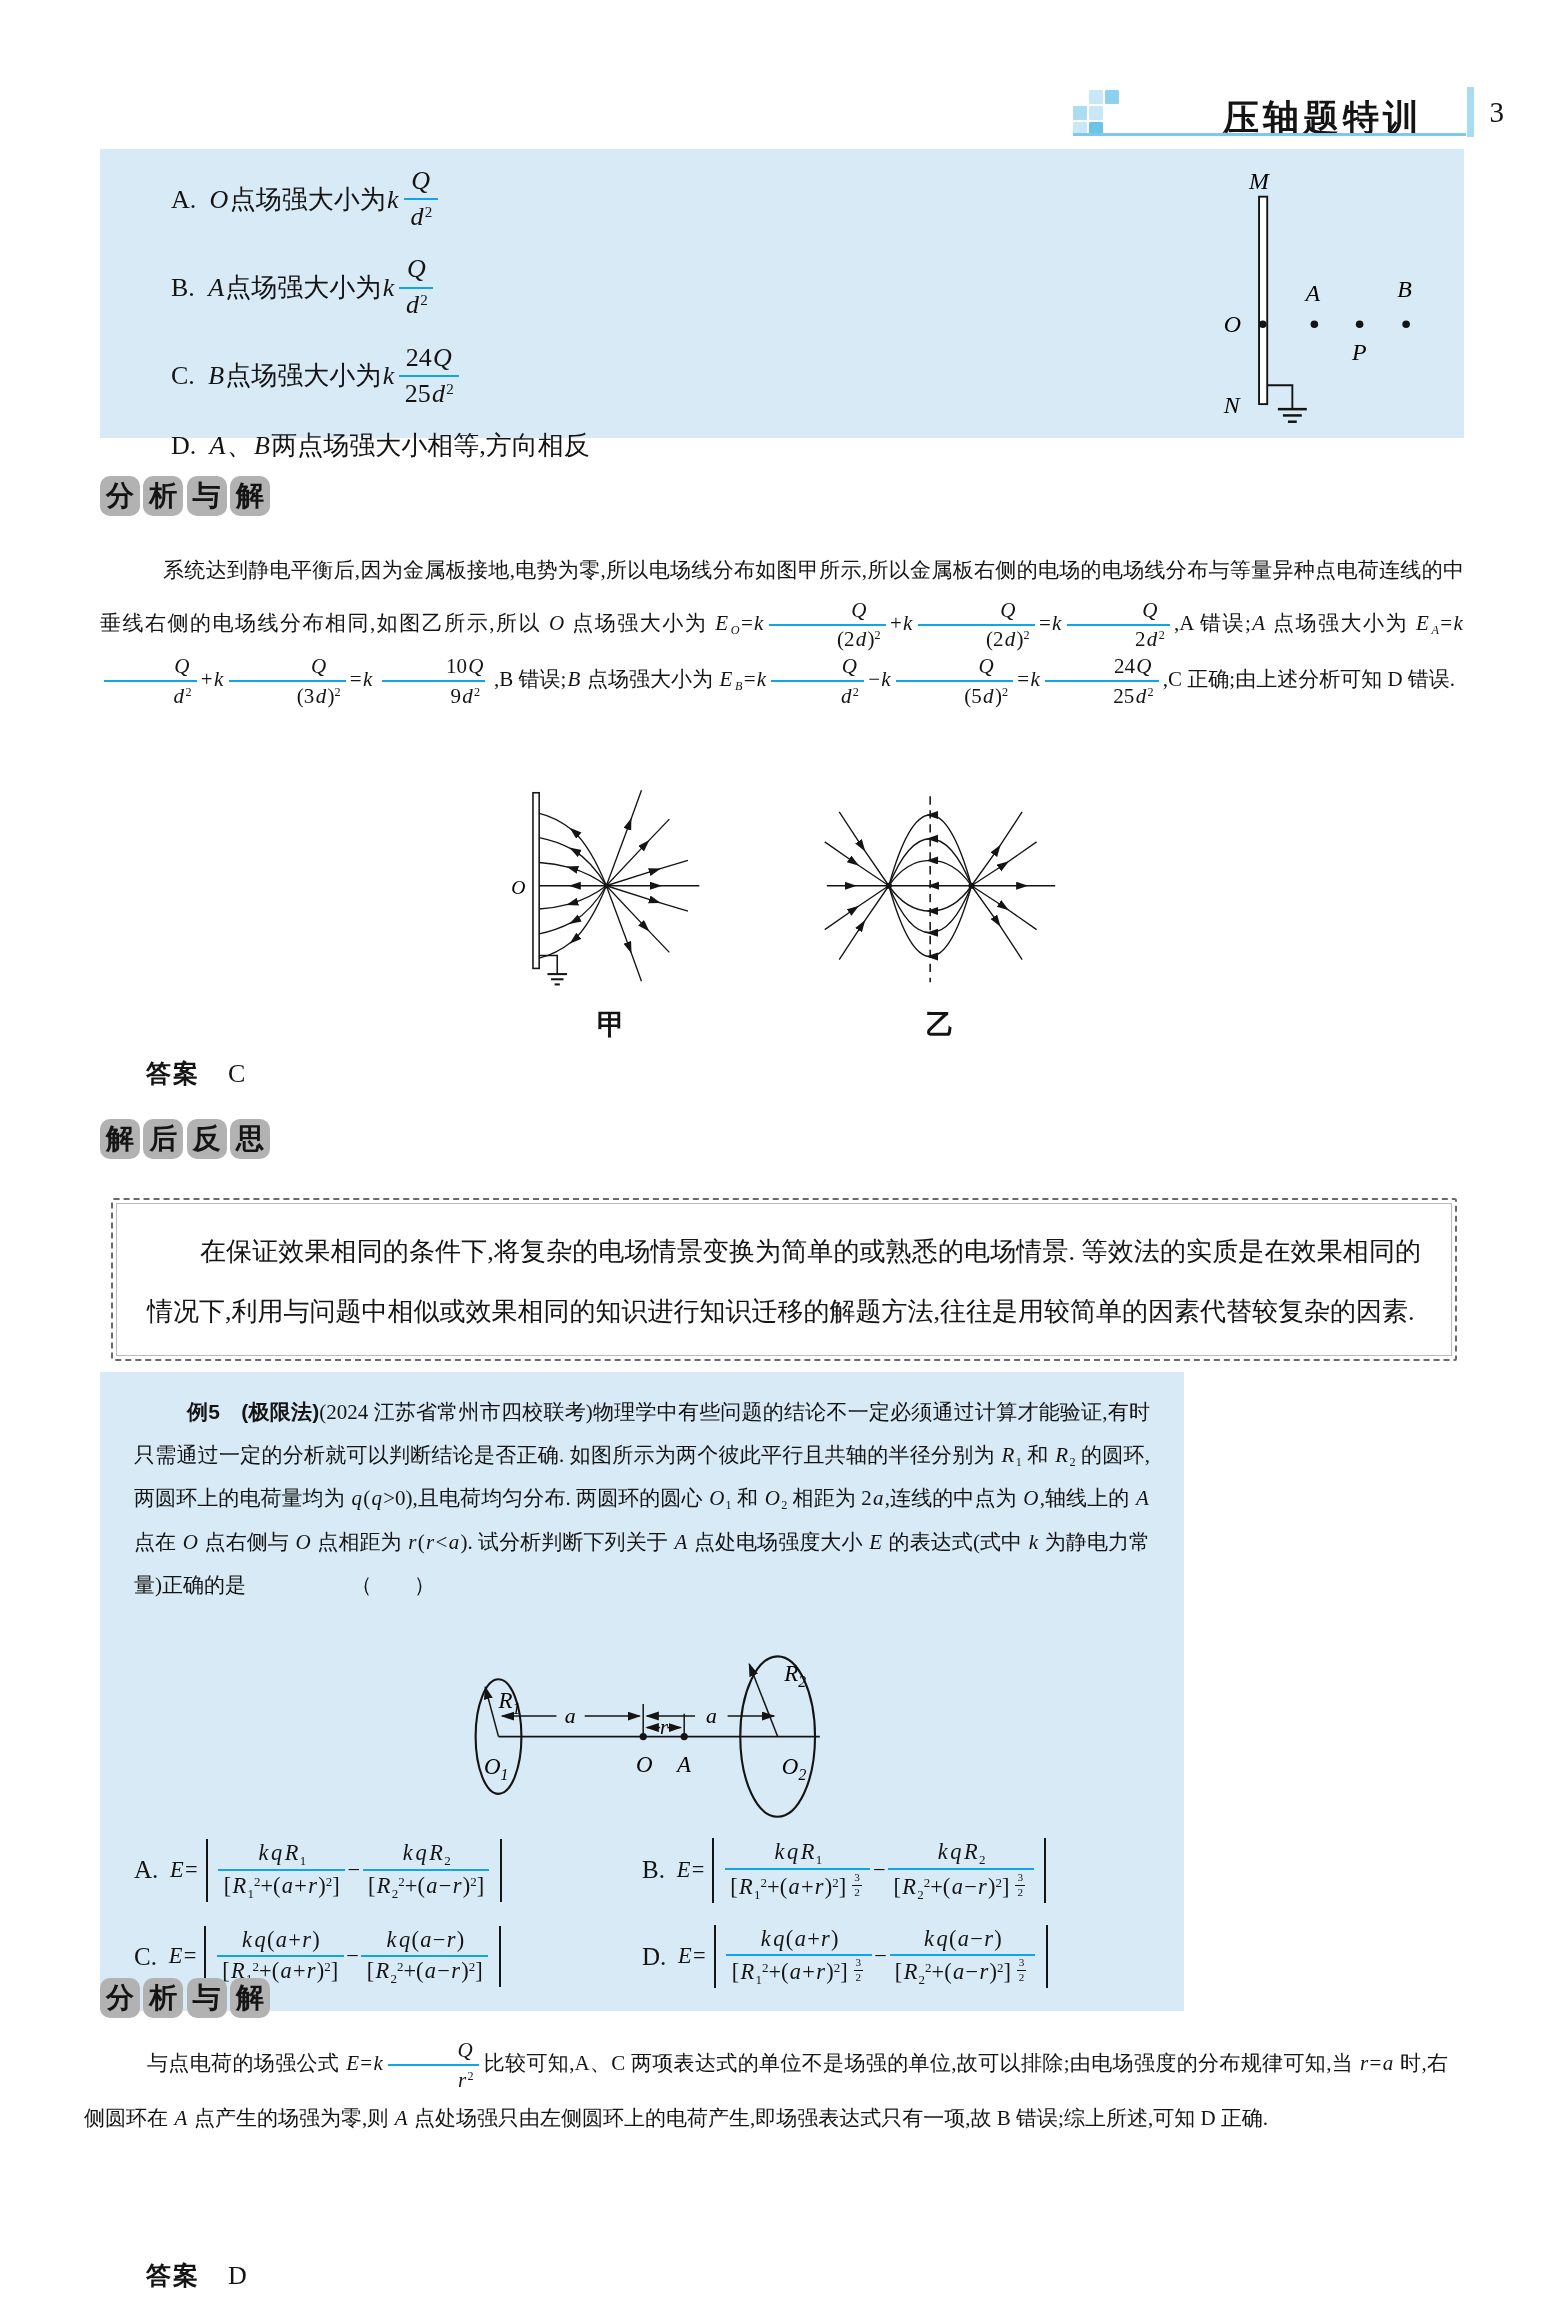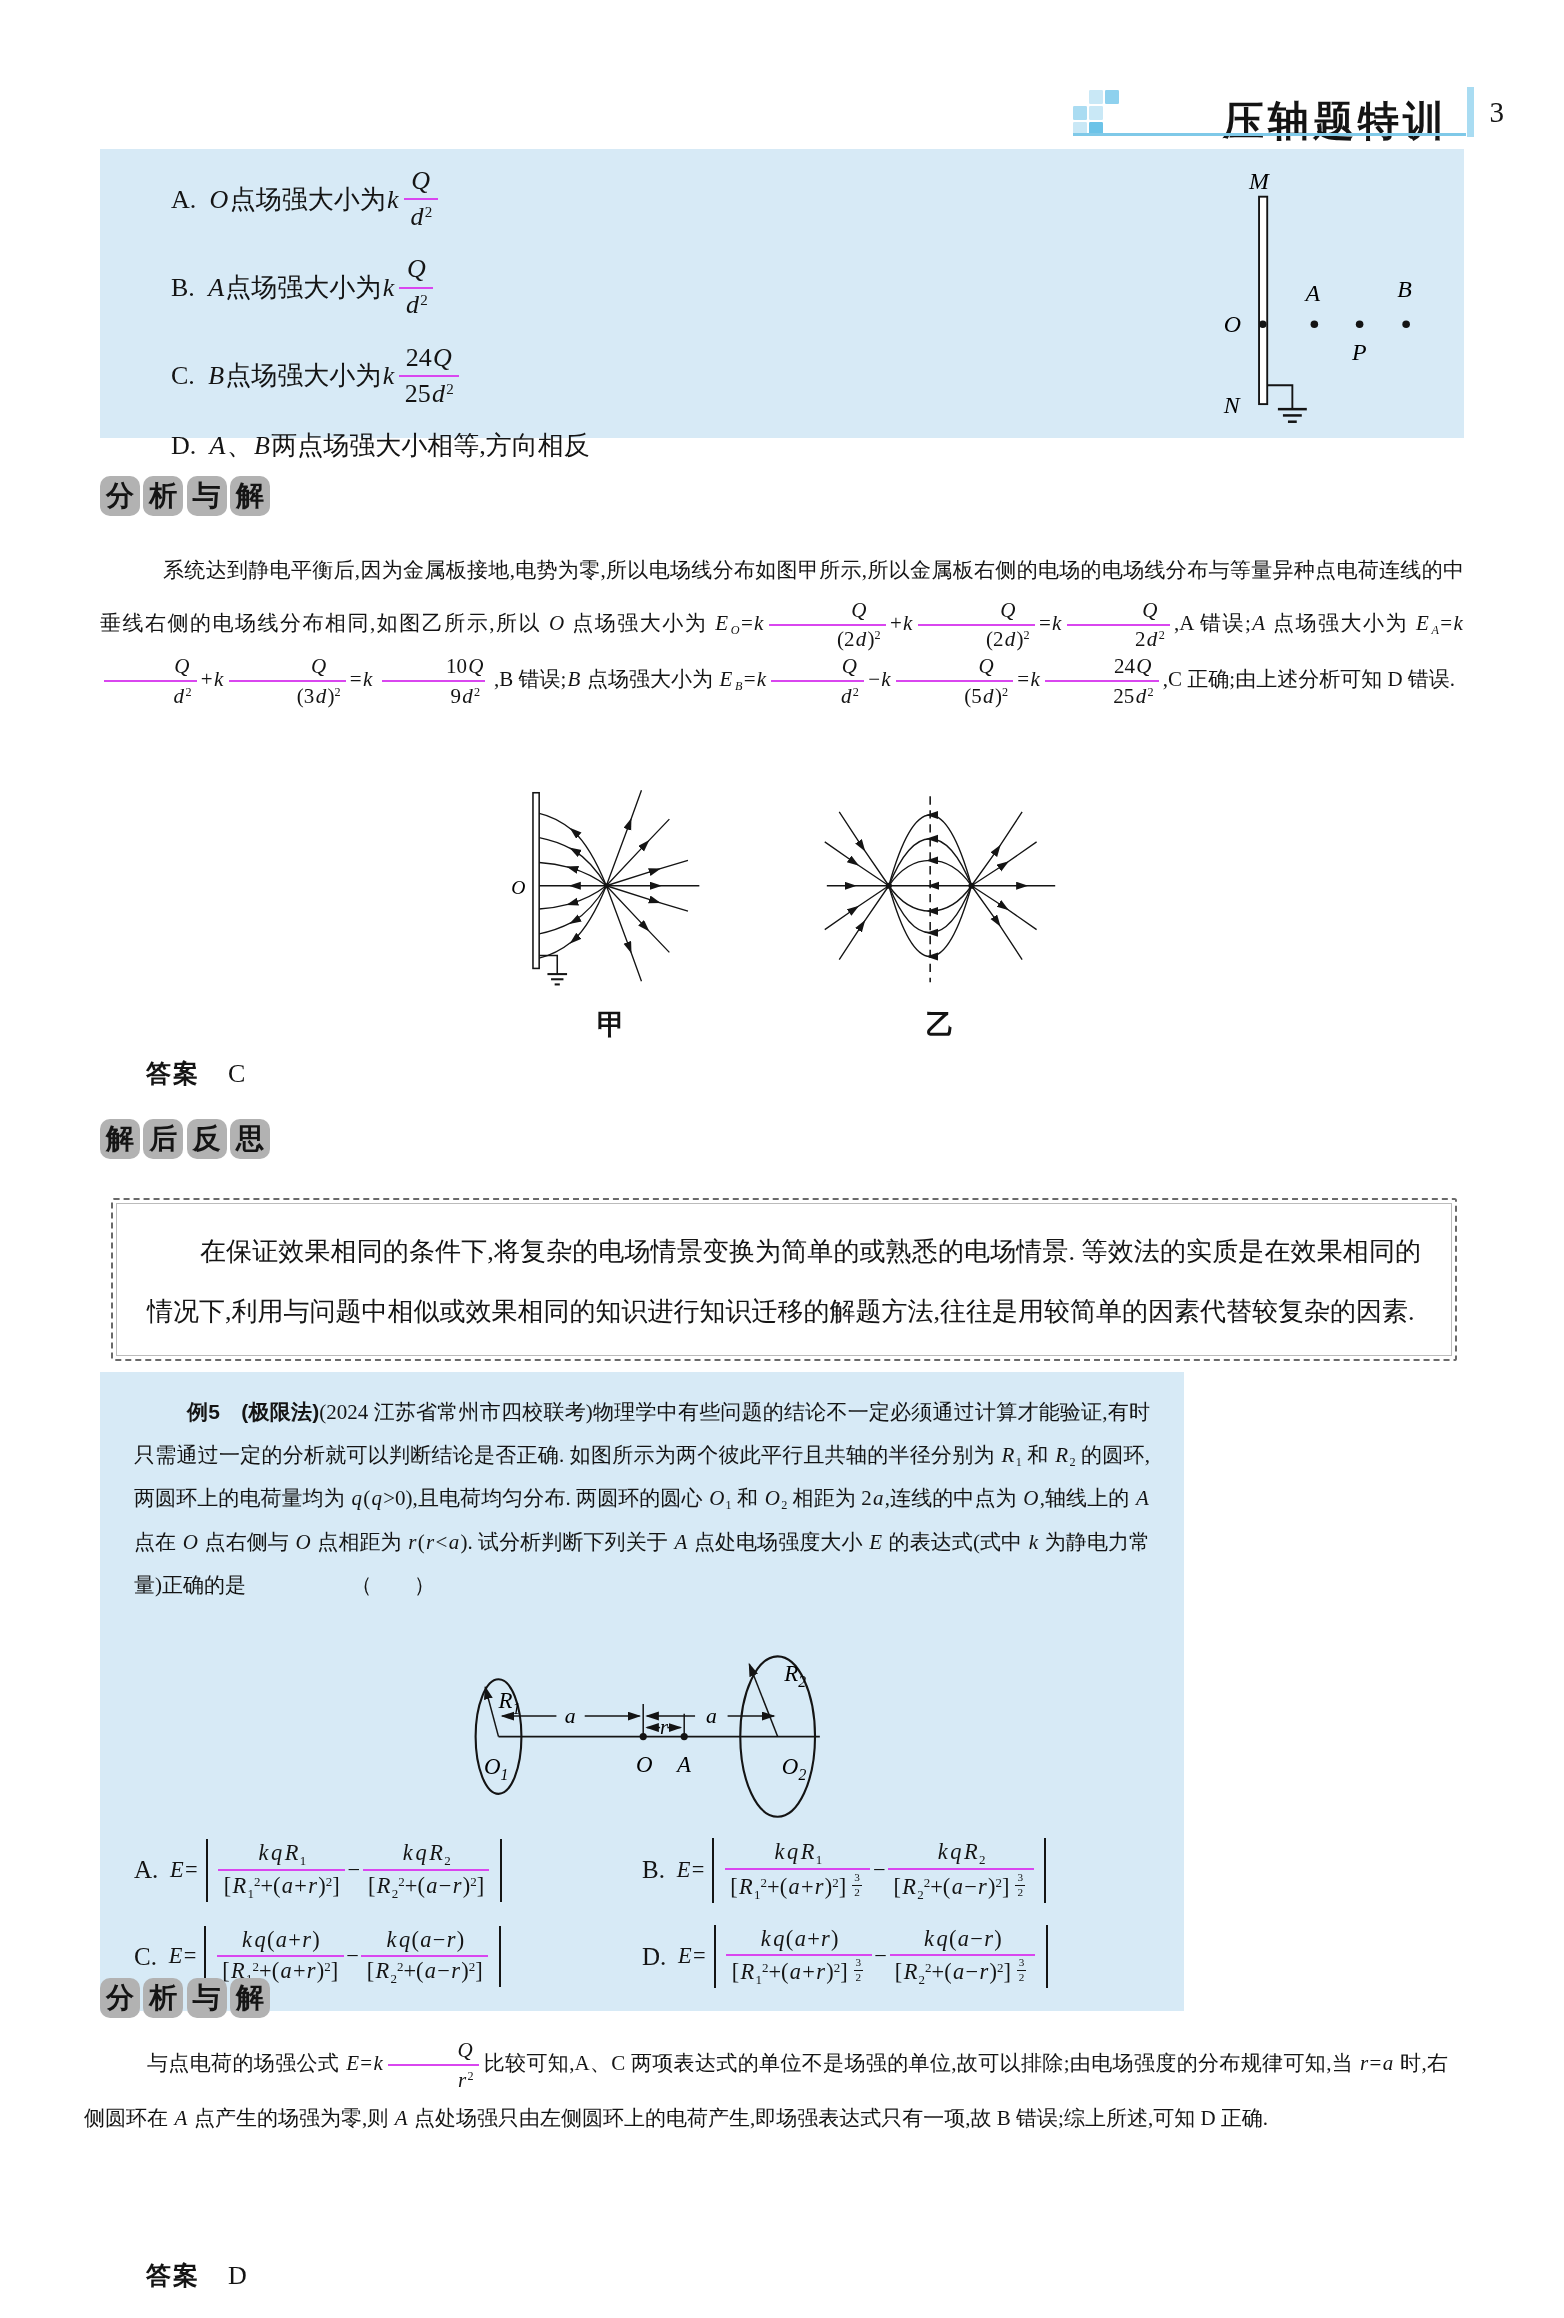--- a/index.html
+++ b/index.html
@@ -4,21 +4,21 @@
 <style>
   html,body{margin:0;padding:0;background:#ffffff;}
   body{width:1564px;height:2319px;position:relative;overflow:hidden;
        font-family:"Liberation Serif","DejaVu Serif",serif;color:#141414;}
   .abs{position:absolute;}
 
   
   .hdr{left:1073px;top:91px;width:401px;height:47px;}
   .hdr-line{position:absolute;left:0;top:42px;width:393px;height:3.3px;background:#7fc9e8;}
   .hdr-vbar{position:absolute;right:0;top:-4px;width:7.2px;height:50px;background:#a9dcf2;}
-  .hdr-title{position:absolute;left:150px;top:2.6px;font-size:41px;font-weight:bold;
+  .hdr-title{position:absolute;left:150px;top:2.6px;font-size:36px;font-weight:bold;
              font-family:Liberation Serif, serif;letter-spacing:4px;}
   .hdr-num{position:absolute;right:-30px;top:5.3px;font-size:29px;}
   .mosaic{position:absolute;left:0;top:-1.3px;display:grid;grid-template-columns:repeat(3,14px);
           grid-template-rows:repeat(3,14px);gap:2px;}
   .mosaic span{display:block;border-radius:1.3px;}
   .m0{background:transparent}.m1{background:#c9e8f6}.m2{background:#8ed1ee}.m3{background:#aadcf2}.m4{background:#6cc3e8}
 
   
   .bluebox{background:#d7eaf6;}
   .badge{display:flex;gap:3.3px;}
@@ -31,21 +31,21 @@
   .ans span{margin-left:28px;}
 
   
   .var{font-style:italic;padding:0 1.3px;font-family:"Liberation Serif","DejaVu Serif",serif;}
   sub{font-size:0.58em;vertical-align:-0.35em;}
   sub.var{font-style:italic;}
   sup{font-size:0.58em;vertical-align:0.55em;}
   .frac{display:inline-flex;flex-direction:column;align-items:center;vertical-align:middle;
         margin:0 4px;line-height:1.25;text-align:center;}
   .frac .num{padding:0 5.3px 0.7px;}
-  .frac .den{border-top:2px solid #d946ef;padding:0.7px 5.3px 0;}
+  .frac .den{border-top:2px solid #0ea5e9;padding:0.7px 5.3px 0;}
   .supfrac{display:inline-flex;flex-direction:column;align-items:center;font-size:0.5em;
         line-height:1.15;vertical-align:13px;margin-left:2.6px;}
   .supfrac .den{border-top:1.3px solid #141414;padding:0 2px;}
   .vbar{align-self:stretch;width:2px;background:#141414;margin:0 8px;}
   .formula{display:inline-flex;align-items:center;line-height:1.2;}
 
   
   .box1{left:100px;top:149px;width:1364px;height:289px;display:flex;}
   .box1-opts{flex:1;padding:16px 0 0 71px;}
   .opt{display:flex;align-items:center;font-size:26px;line-height:1.2;margin-bottom:20px;}

